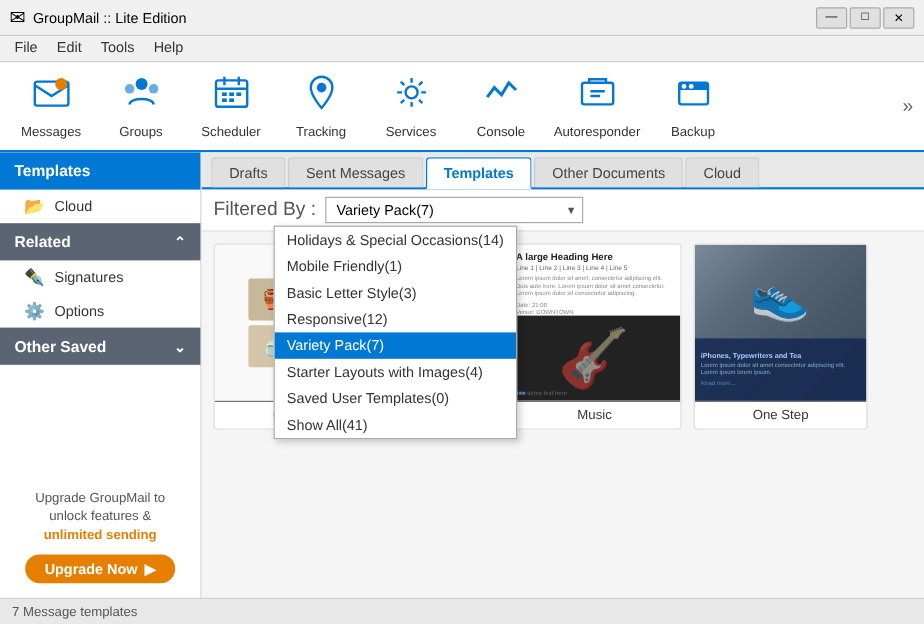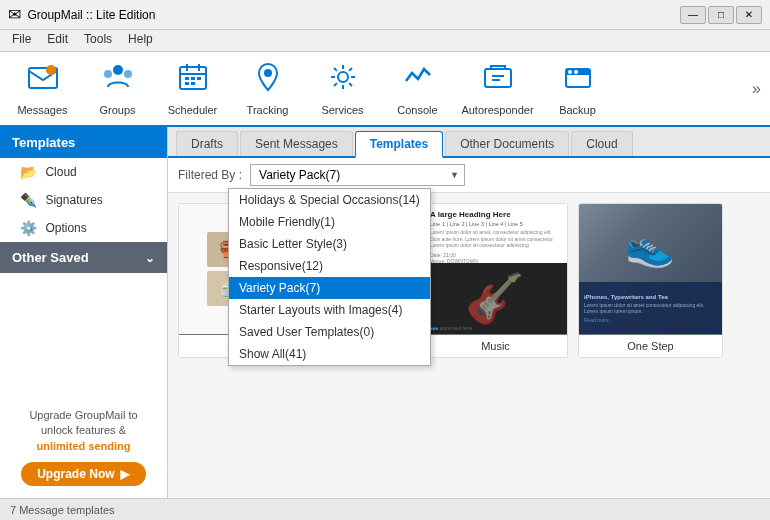--- a/index.html
+++ b/index.html
@@ -172,21 +172,21 @@
 
     
     .filter-bar {
       display: flex;
       align-items: center;
       padding: 6px 10px;
       background: white;
       border-bottom: 1px solid #ddd;
       position: relative;
     }
-    .filter-label { font-size: 12px; color: #555; margin-right: 8px; }
+    .filter-label { font-size: 16px; color: #555; margin-right: 8px; }
     .filter-select {
       border: 1px solid #aaa;
       background: white;
       padding: 3px 24px 3px 8px;
       font-size: 12px;
       cursor: pointer;
       appearance: none;
       min-width: 160px;
       position: relative;
     }
@@ -429,20 +429,24 @@
 
     <div class="sidebar-section-header blue-bg">
       <span>Templates</span>
     </div>
 
     <div class="sidebar-item blue-icon">
       <span class="item-icon">📂</span>
       <span>Cloud</span>
     </div>
 
+    <div class="sidebar-section-header dark-gray" style="background:#5a6472;">
+      <span>Related</span>
+      <span class="chevron">⌃</span>
+    </div>
 
     <div class="sidebar-item blue-icon">
       <span class="item-icon">✒️</span>
       <span>Signatures</span>
     </div>
 
     <div class="sidebar-item gear-icon">
       <span class="item-icon">⚙️</span>
       <span>Options</span>
     </div>

